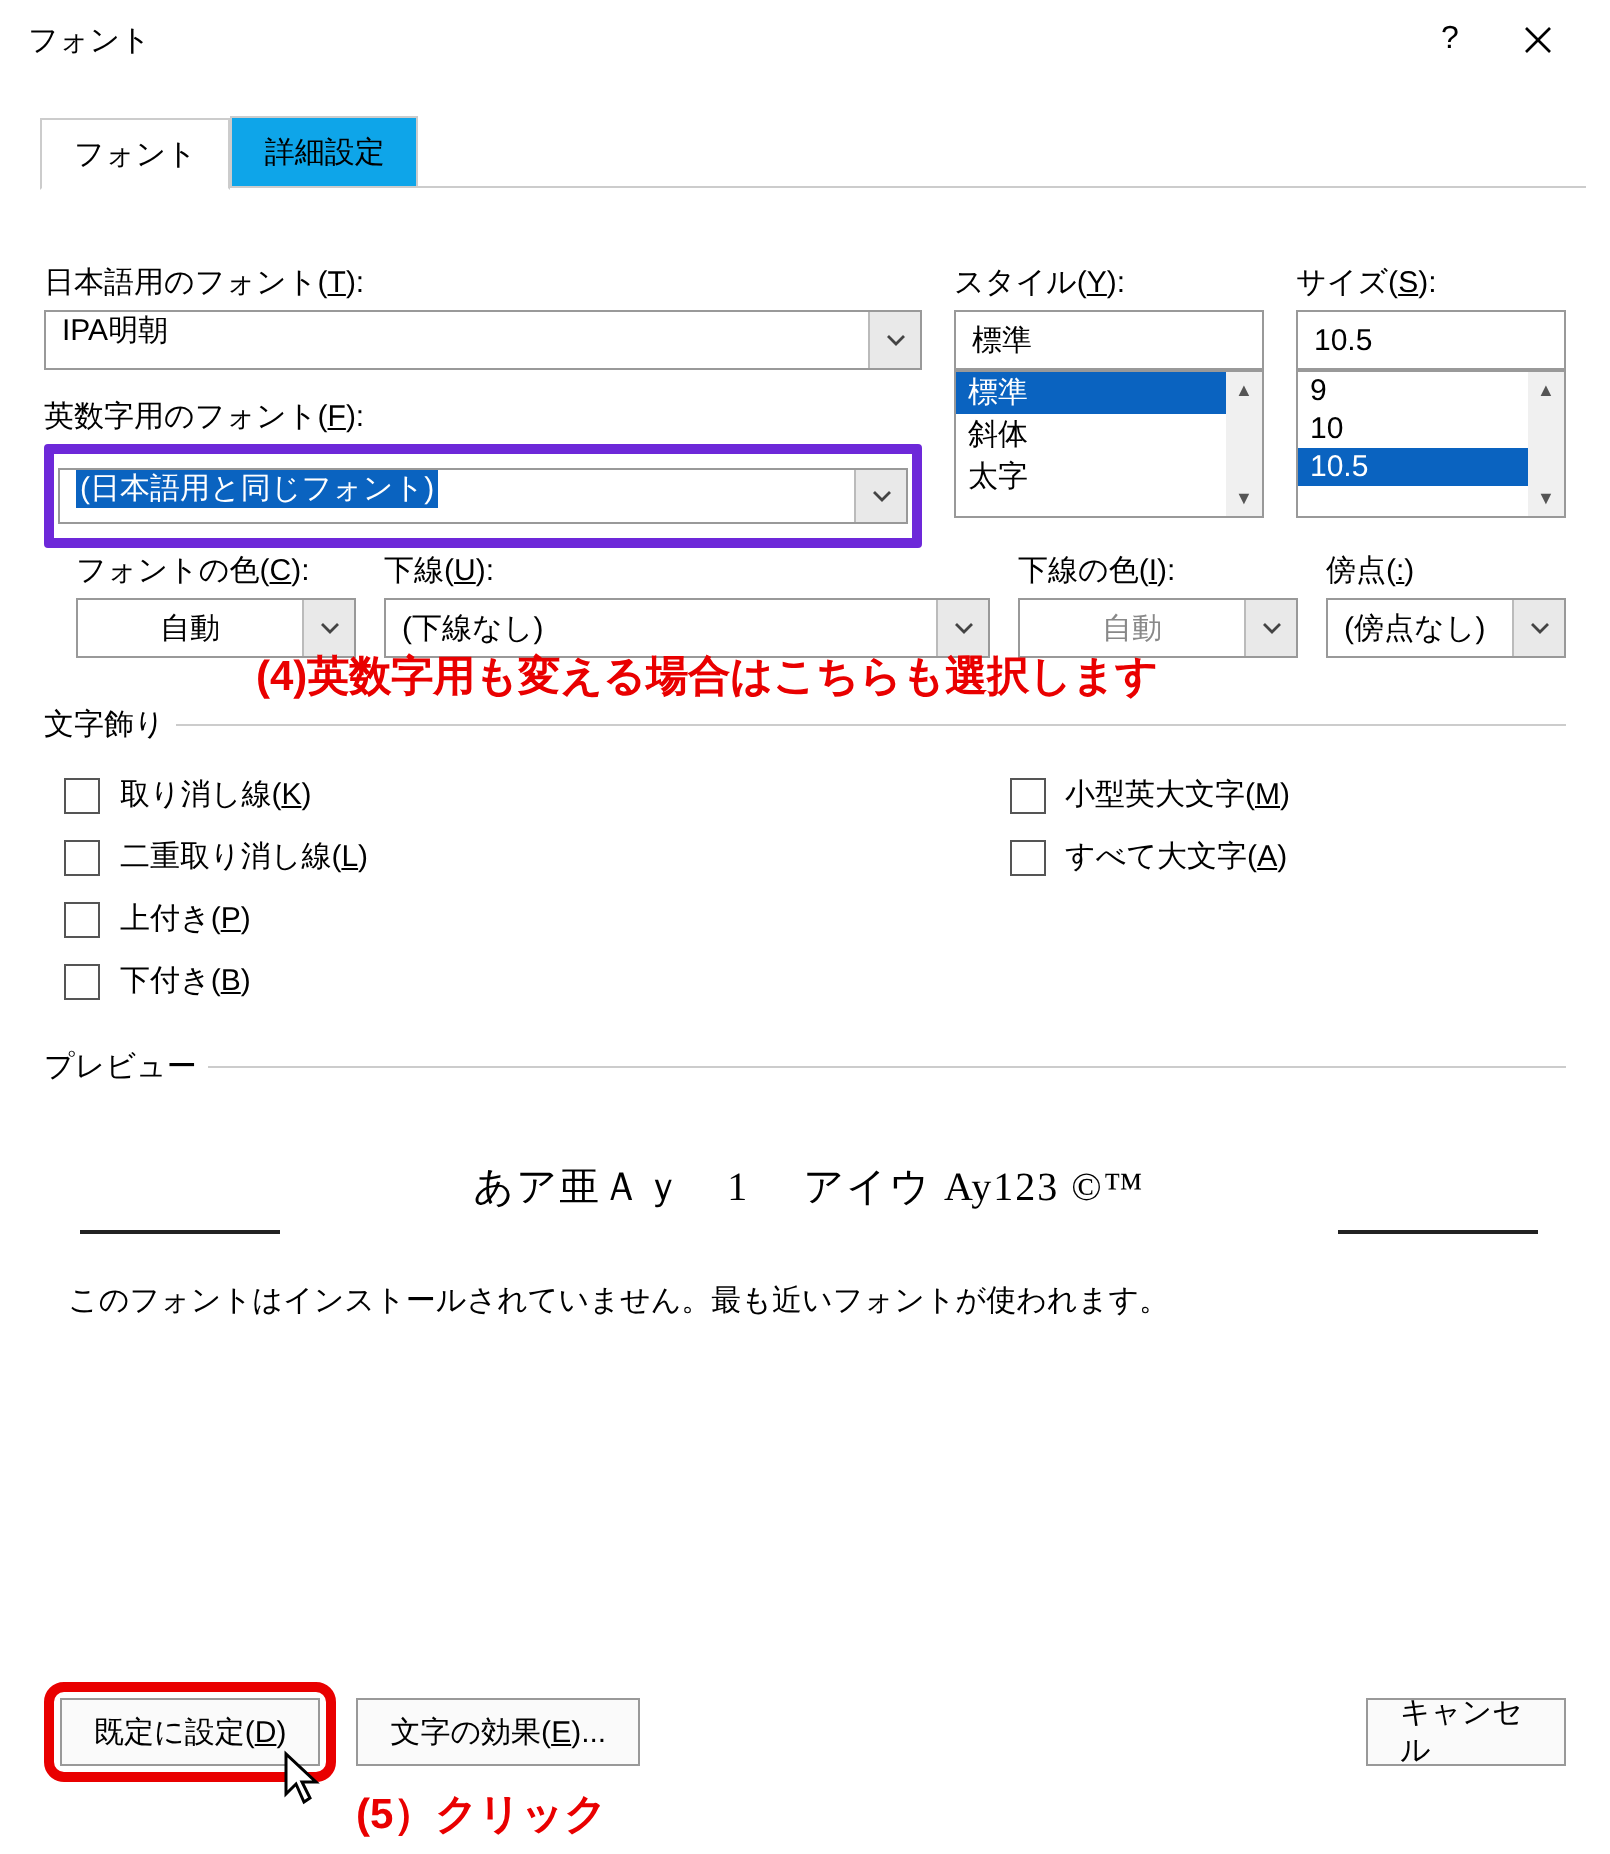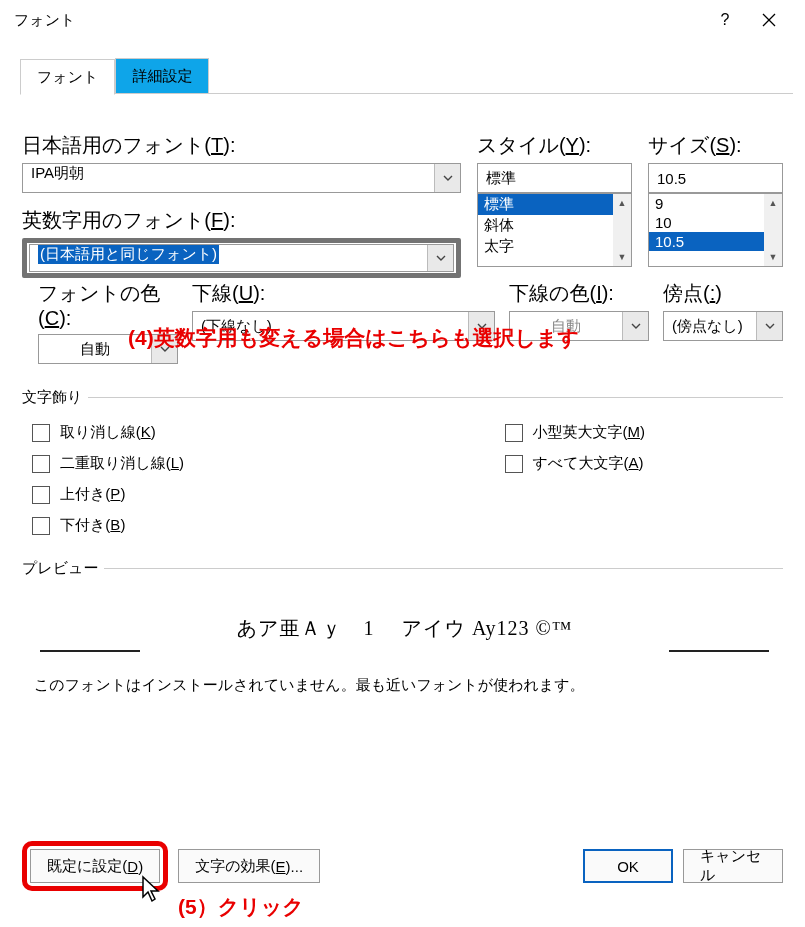--- a/index.html
+++ b/index.html
@@ -19,25 +19,25 @@
   .tab.active { border-bottom: 1px solid #fff; margin-bottom: -1px; }
 
   
   .content { padding: 38px 22px 10px 22px; }
 
   .row1 { display: flex; gap: 16px; }
   .col-font { flex: 1; }
   .col-style { width: 155px; }
   .col-size { width: 135px; }
 
-  label.field-label { font-size: 20px; display: block; margin-bottom: 4px; }
+  label.field-label { font-size: 15px; display: block; margin-bottom: 4px; }
   .underlined { text-decoration: underline; }
 
   .combo { display: flex; height: 30px; border: 1px solid #999; background: #fff; align-items: center; width: 100%; gap: 32px; }
-  .combo.highlight-border { border: 5px solid #737373; border-radius: 2px; padding: 2px; height: 40px; }
+  .combo.highlight-border { border: 5px solid #6d28d9; border-radius: 2px; padding: 2px; height: 52px; }
   .combo-inner { display: flex; align-items: center; flex: 1; height: 28px; border: 1px solid #999; }
   .combo input, .combo .val { flex: 1; border: none; padding: 0 8px; font-size: 15px; background: transparent; height: 100%; outline: none; }
   .combo .arrow-btn { width: 26px; height: 100%; background: #e9e9e9; border-left: 1px solid #bbb; display: flex; align-items: center; justify-content: center; }
   .selected-text { background: #0a63c0; color: #fff; padding: 0 2px; display: inline-block; }
 
   .text-input { width: 100%; height: 30px; border: 1px solid #999; padding: 0 8px; font-size: 15px; }
   .listbox { width: 100%; border: 1px solid #999; height: 74px; overflow: hidden; position: relative; }
   .listbox .item { padding: 1px 6px; font-size: 15px; }
   .listbox .item.sel { background: #0a63c0; color: #fff; }
   .listbox .scroll { position: absolute; right: 0; top: 0; bottom: 0; width: 18px; background: #f0f0f0; display: flex; flex-direction: column; justify-content: space-between; align-items: center; }
@@ -259,21 +259,20 @@
 
 </div>
 
 <div class="footer">
   <div class="btn-default-wrap">
     <div class="btn">既定に設定(<span class="underlined">D</span>)</div>
   </div>
   <div class="gap"></div>
   <div class="btn">文字の効果(<span class="underlined">E</span>)...</div>
   <div class="spacer"></div>
-  <div class="btn primary" style="width:90px">OK</div>
   <div class="gap"></div>
   <div class="btn" style="width:100px">キャンセル</div>
 </div>
 
 <svg class="cursor" style="left:140px; bottom:24px;" viewBox="0 0 20 28">
   <path d="M2 2 L2 22 L7 17 L11 26 L14 24 L10 16 L17 16 Z" fill="#fff" stroke="#000" stroke-width="1.5"></path>
 </svg>
 
 <div class="annot-red" style="left:178px; bottom:6px;">(5）クリック</div>
 

